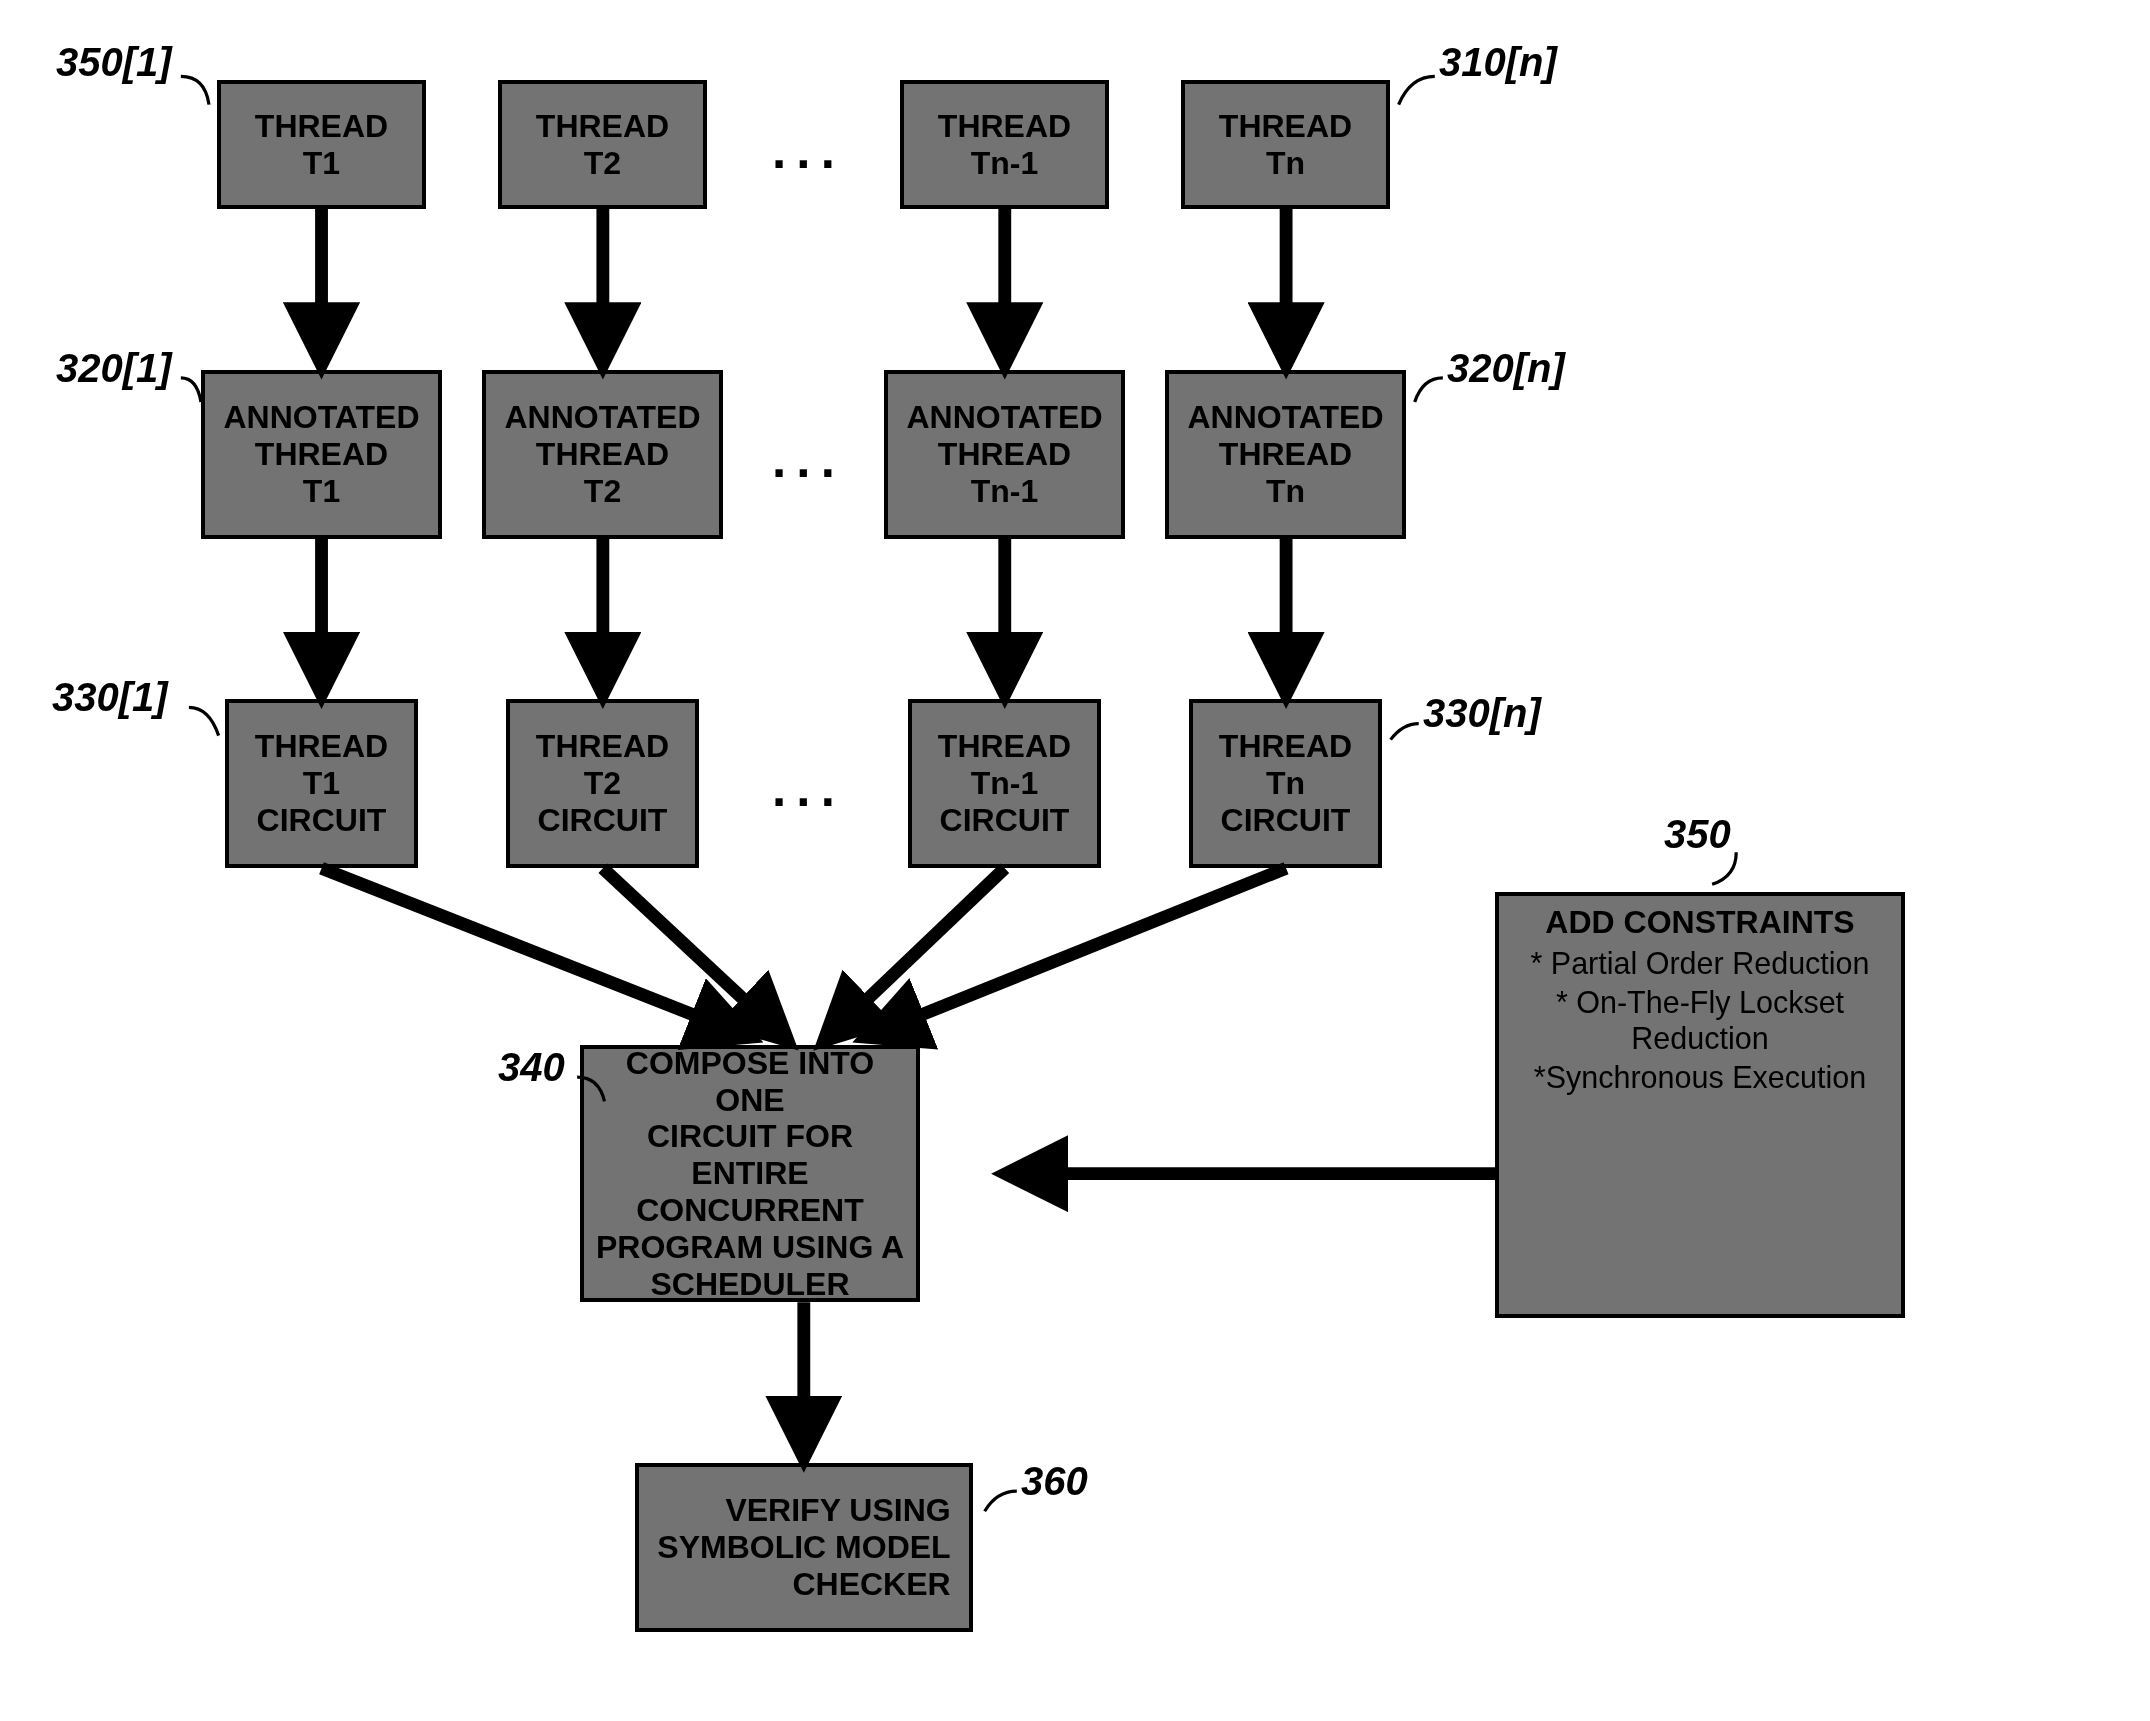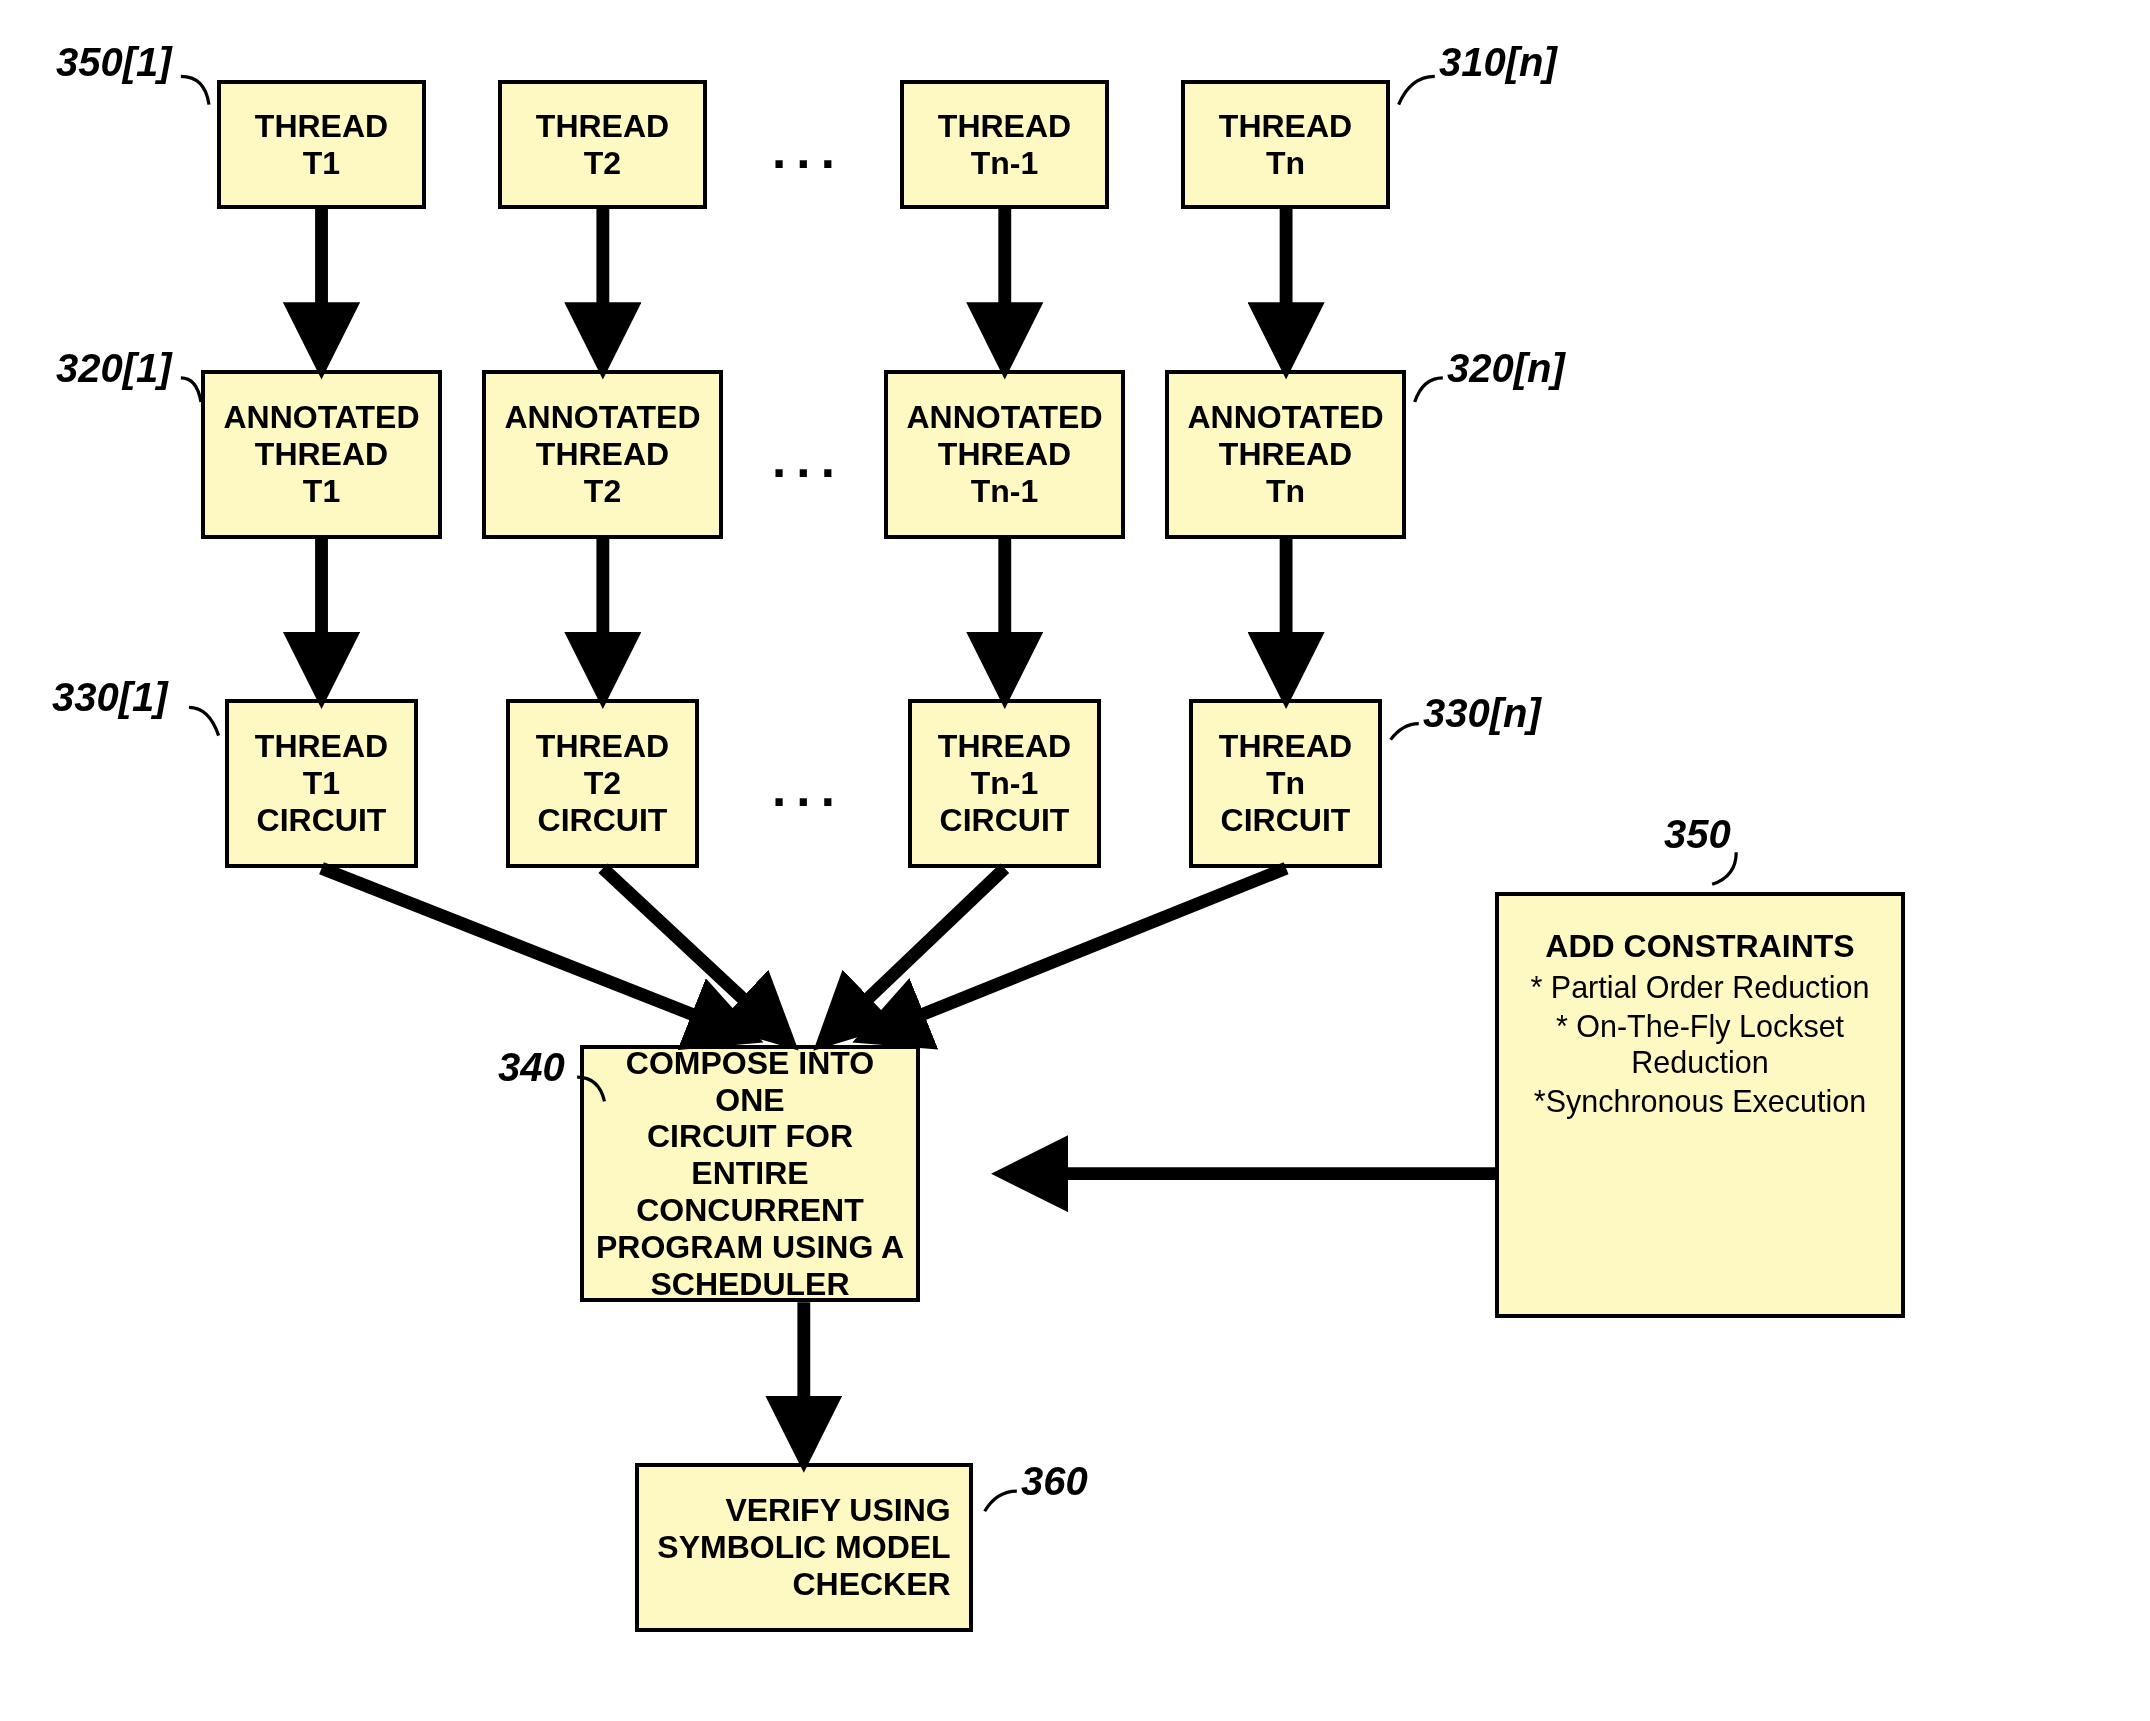--- a/index.html
+++ b/index.html
@@ -6,21 +6,21 @@
   body {
     background: #fff;
     font-family: Arial, Helvetica, sans-serif;
     width: 2151px;
     height: 1722px;
     position: relative;
   }
   .box {
     position: absolute;
     border: 4.8px solid #000;
-    background: #fef9c3;
+    background: #737373;
     display: flex;
     flex-direction: column;
     justify-content: center;
     align-items: center;
     text-align: center;
     font-weight: bold;
     font-size: 32px;
     line-height: 1.15;
     padding: 8px;
   }
@@ -108,21 +108,21 @@
 </div>
 
 <div class="box" style="left:580px; top:1045px; width:340px; height:257px; font-size:32px;">
   <span class="boxtext">COMPOSE INTO ONE
 CIRCUIT FOR ENTIRE
 CONCURRENT
 PROGRAM USING A
 SCHEDULER</span>
 </div>
 
-<div class="box" style="left:1495px; top:892px; width:410px; height:426px; font-size:32px; justify-content:flex-start; padding-top:32px;">
+<div class="box" style="left:1495px; top:892px; width:410px; height:426px; font-size:32px; justify-content:flex-start; padding-top:8px;">
   <span>ADD CONSTRAINTS</span>
   <div class="constraints-list">
     <div style="margin-bottom:4.8px;">* Partial Order Reduction</div>
     <div style="margin-bottom:4.8px;">* On-The-Fly Lockset Reduction</div>
     <div>*Synchronous Execution</div>
   </div>
 </div>
 
 <div class="box" style="left:635px; top:1463px; width:338px; height:169px;text-align:right;">
   <span class="boxtext">VERIFY USING

